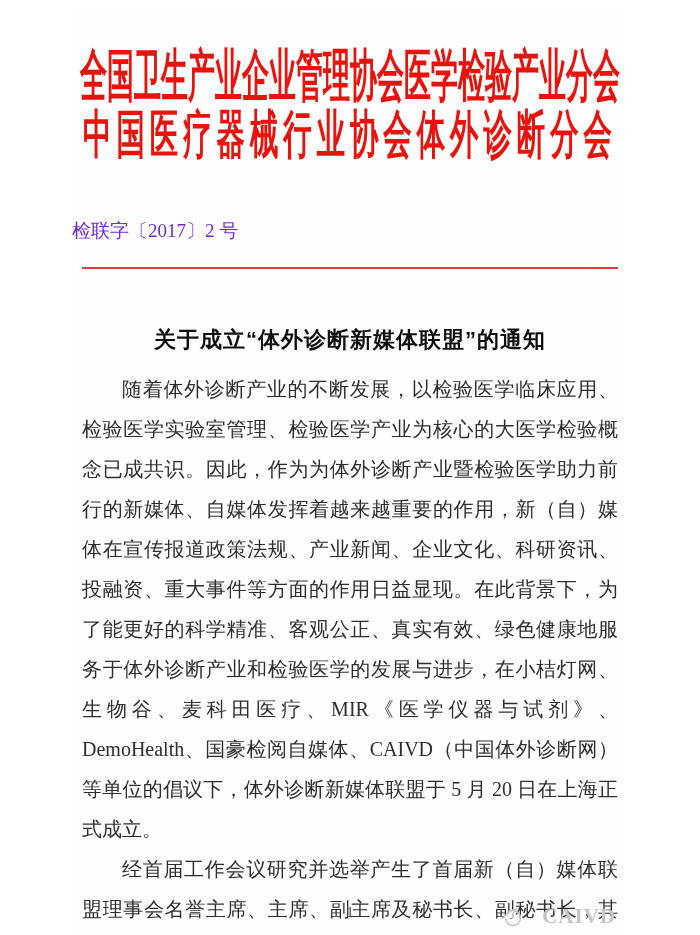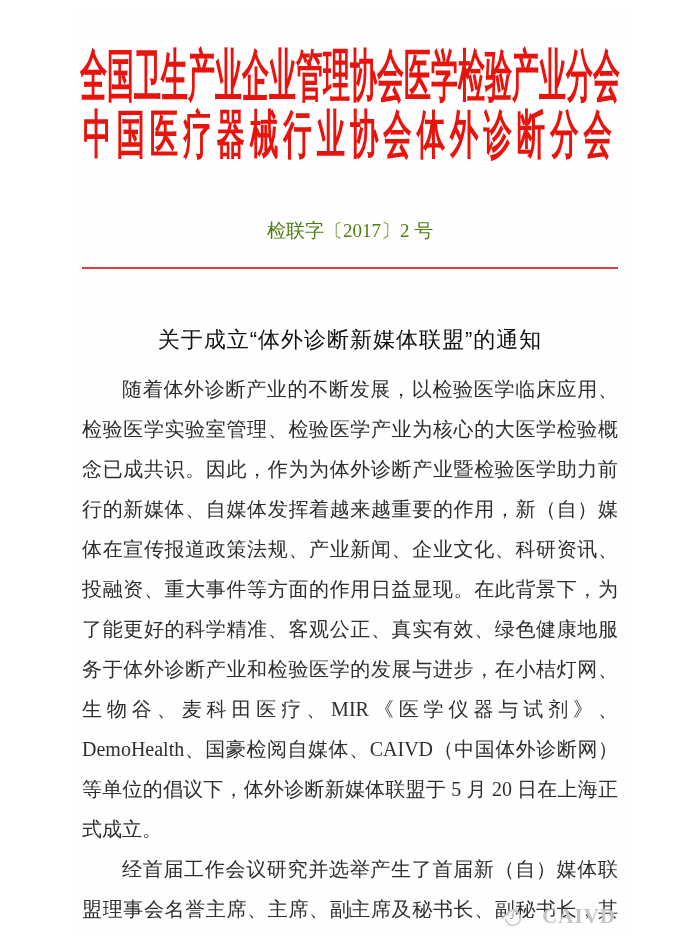--- a/index.html
+++ b/index.html
@@ -45,40 +45,39 @@
     display: inline-block;
     font-size: 40px;
     letter-spacing: 7px;
     transform: scale(0.71, 1.30);
     transform-origin: center center;
   }
 
   
   .doc-number {
     margin-top: 56px;
-    text-align: center;
     font-size: 19px;
-    color: #4d7c0f;
+    color: #6d28d9;
   }
 
   
   .red-rule {
     width: 536px;
     margin: 23px auto 0;
     border: none;
     border-top: 2px solid var(--rule_red, #e13c40);
     height: 0;
   }
 
   
   .notice-title {
     margin: 56px 0 0;
     text-align: center;
     font-size: 22px;
-    font-weight: normal;
+    font-weight: bold;
     color: #101010;
     font-family: "Liberation Sans", "DejaVu Sans", sans-serif;
     letter-spacing: 1px;
   }
 
   
   .salutation {
     margin: 50px 0 0 82px;
     font-size: 20px;
     line-height: 26px;

